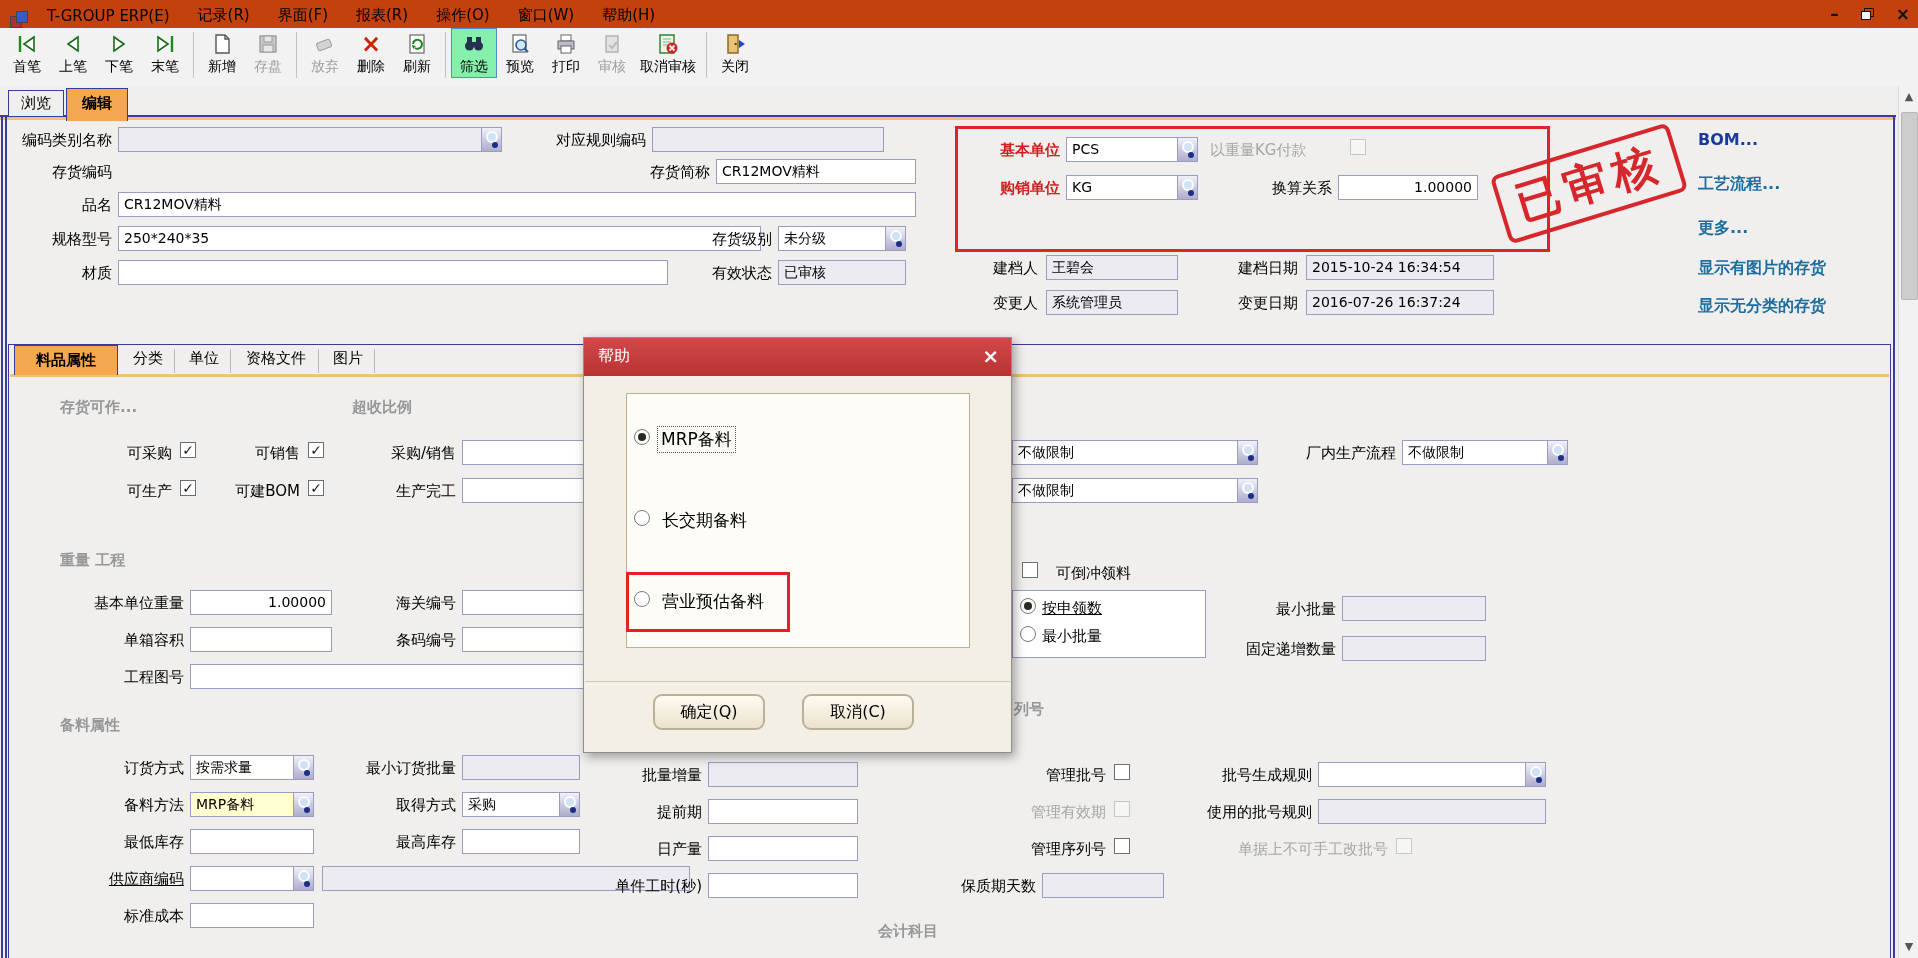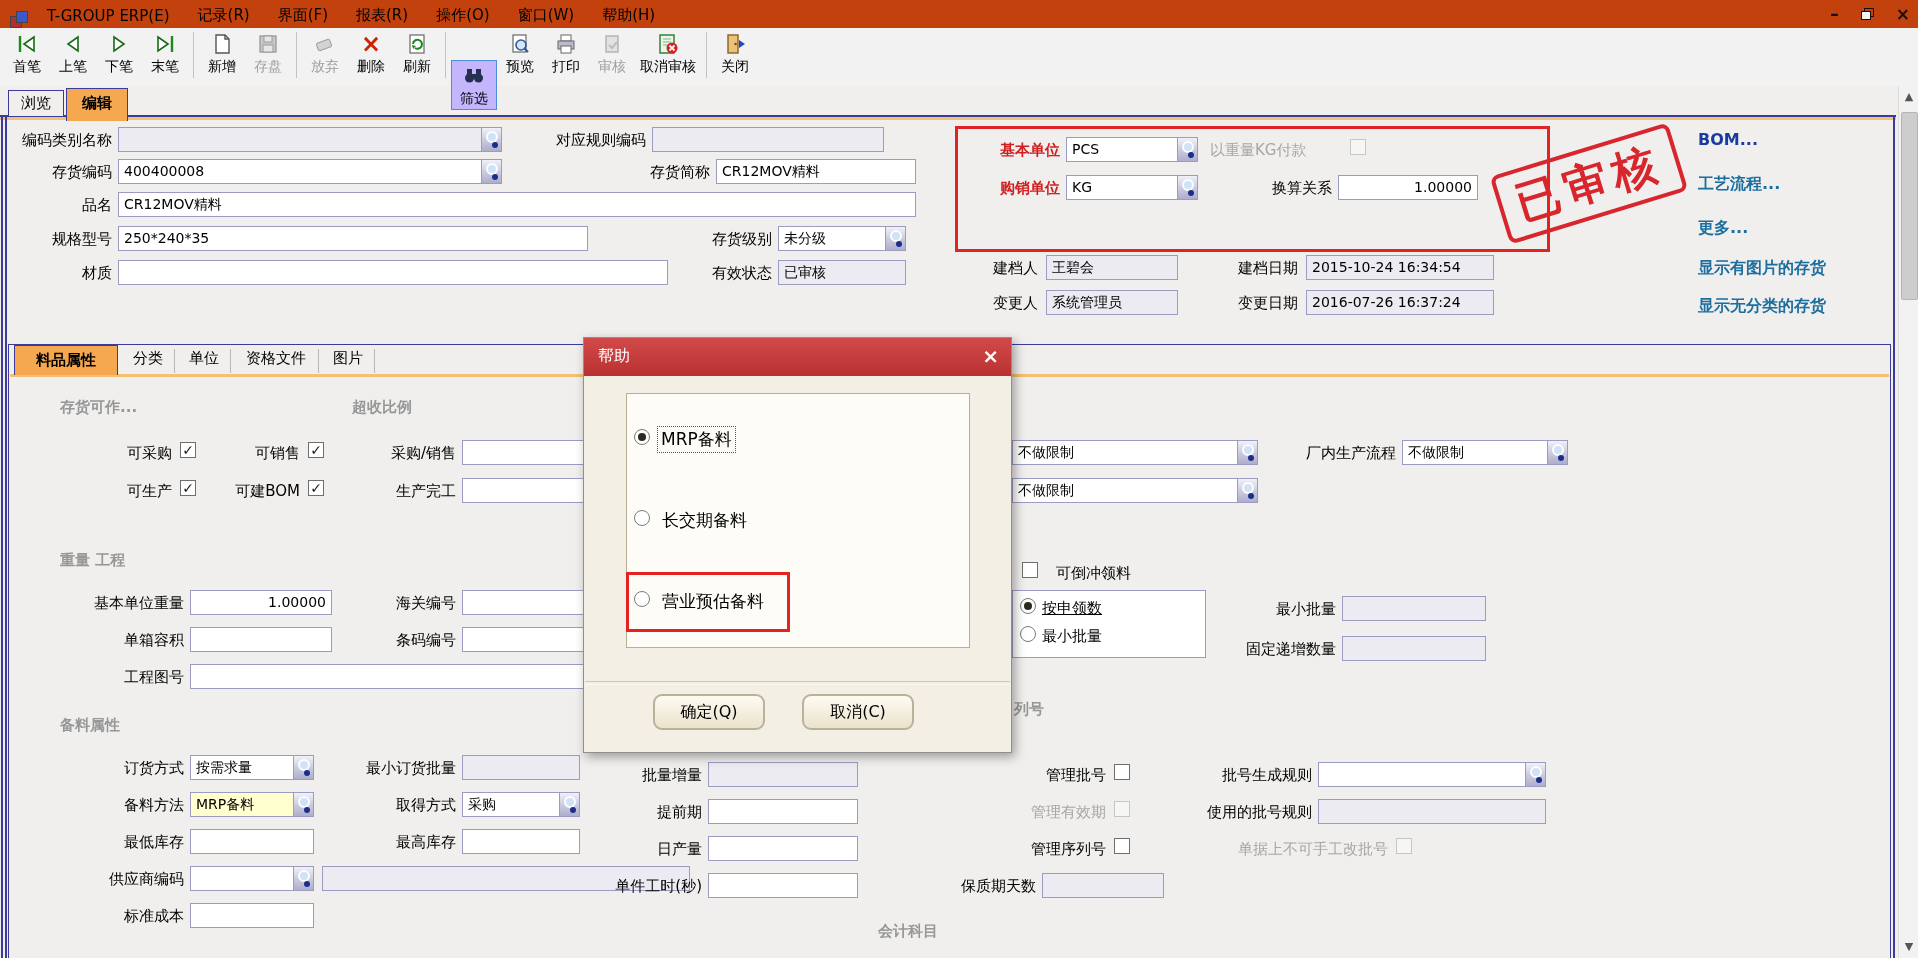--- a/index.html
+++ b/index.html
@@ -16,21 +16,21 @@
   .winbtn{font-size:17px;font-weight:bold;color:#111;line-height:22px;}
   .restore-shape{position:relative;width:13px;height:12px;}
   .restore-shape i{position:absolute;display:block;border:1.6px solid #111;background:transparent;}
   .restore-shape .b1{left:3px;top:0;width:8px;height:7px;}
   .restore-shape .b2{left:0;top:3px;width:8px;height:7px;background:#f4f4f4;}
   
   #toolbar{position:absolute;left:0;top:28px;width:1918px;height:58px;background:#f2f2f2;display:flex;align-items:flex-start;padding-left:4px;box-sizing:border-box;}
   .tb-item{display:flex;flex-direction:column;align-items:center;padding:3px 5px 2px 5px;min-width:36px;}
   .tb-item .tb-label{font-size:14px;color:#000;margin-top:1px;white-space:nowrap;}
   .tb-item.disabled .tb-label{color:#9f9f9f;}
-  .tb-item.highlight{border:1px solid #4d8cd9;background:#c4b5fd;padding:2px 4px 1px 4px;margin-top:32px;}
+  .tb-item.highlight{border:1px solid #4d8cd9;background:#86efac;padding:2px 4px 1px 4px;}
   .tb-sep{width:1px;height:46px;background:#c2c2c2;margin:4px 5px 0 5px;}
   .tb-ico{width:26px;height:26px;display:flex;align-items:center;justify-content:center;}
   .xglyph{font-size:24px;font-weight:bold;color:#cc2200;line-height:24px;}
   
   .tab{position:absolute;box-sizing:border-box;font-size:15px;text-align:center;border:1px solid #3b3b9c;border-bottom:none;background:#f0efee;color:#000;}
   .tab.active{background:#f6a850;font-weight:bold;}
   .line-navy{position:absolute;background:#3b3b9c;}
   .line-orange{position:absolute;background:#f2c171;}
   
   .lbl{position:absolute;font-size:15px;text-align:right;white-space:nowrap;color:#000;line-height:19px;}
@@ -254,29 +254,28 @@
   <div class="line-navy" style="left:1893px;top:117px;width:2px;height:841px;"></div>
 
   <div class="lbl" style="left:6px;top:131px;width:106px;">编码类别名称</div>
   <div class="fld ro with-lk" style="left:118px;top:127px;width:384px;">
       <span class="lk"></span>
     </div>
   <div class="lbl" style="left:536px;top:131px;width:110px;">对应规则编码</div>
   <div class="fld ro" style="left:652px;top:127px;width:232px;"></div>
 
   <div class="lbl" style="left:6px;top:163px;width:106px;">存货编码</div>
-  <div class="fld with-lk" style="left:118px;top:159px;width:384px;"><span>400400008</span><span class="lk"></span></div>
   <div class="lbl" style="left:600px;top:163px;width:110px;">存货简称</div>
   <div class="fld" style="left:716px;top:159px;width:200px;"><span>CR12MOV精料</span></div>
 
   <div class="lbl" style="left:6px;top:196px;width:106px;">品名</div>
   <div class="fld" style="left:118px;top:192px;width:798px;"><span>CR12MOV精料</span></div>
 
   <div class="lbl" style="left:6px;top:230px;width:106px;">规格型号</div>
-  <div class="fld" style="left:118px;top:226px;width:470px;"><span>250*240*35</span></div>
+  <div class="fld" style="left:118px;top:226px;width:643px;"><span>250*240*35</span></div>
   <div class="lbl" style="left:662px;top:230px;width:110px;">存货级别</div>
   <div class="fld with-lk" style="left:778px;top:226px;width:128px;"><span>未分级</span><span class="lk"></span></div>
 
   <div class="lbl" style="left:6px;top:264px;width:106px;">材质</div>
   <div class="fld" style="left:118px;top:260px;width:550px;"></div>
   <div class="lbl" style="left:662px;top:264px;width:110px;">有效状态</div>
   <div class="fld ro" style="left:778px;top:260px;width:128px;"><span>已审核</span></div>
 
   <div class="lbl red" style="left:958px;top:141px;width:102px;">基本单位</div>
   <div class="fld with-lk" style="left:1066px;top:137px;width:132px;"><span>PCS</span><span class="lk"></span></div>
@@ -355,21 +354,21 @@
   <div class="lbl" style="left:62px;top:796px;width:122px;">备料方法</div>
   <div class="fld yellow with-lk" style="left:190px;top:792px;width:124px;"><span>MRP备料</span><span class="lk"></span></div>
   <div class="lbl" style="left:326px;top:796px;width:130px;">取得方式</div>
   <div class="fld with-lk" style="left:462px;top:792px;width:118px;"><span>采购</span><span class="lk"></span></div>
 
   <div class="lbl" style="left:62px;top:833px;width:122px;">最低库存</div>
   <div class="fld" style="left:190px;top:829px;width:124px;"></div>
   <div class="lbl" style="left:326px;top:833px;width:130px;">最高库存</div>
   <div class="fld" style="left:462px;top:829px;width:118px;"></div>
 
-  <div class="lbl" style="left:62px;top:870px;width:122px;">供应商编码</div>
+  <div class="lbl" style="left:62px;top:870px;width:122px;text-decoration:underline;">供应商编码</div>
   <div class="fld with-lk" style="left:190px;top:866px;width:124px;">
       <span class="lk"></span>
     </div>
   <div class="fld ro" style="left:322px;top:866px;width:368px;"></div>
 
   <div class="lbl" style="left:62px;top:907px;width:122px;">标准成本</div>
   <div class="fld" style="left:190px;top:903px;width:124px;"></div>
 
   <div class="lbl" style="left:596px;top:766px;width:106px;">批量增量</div>
   <div class="fld ro" style="left:708px;top:762px;width:150px;"></div>

